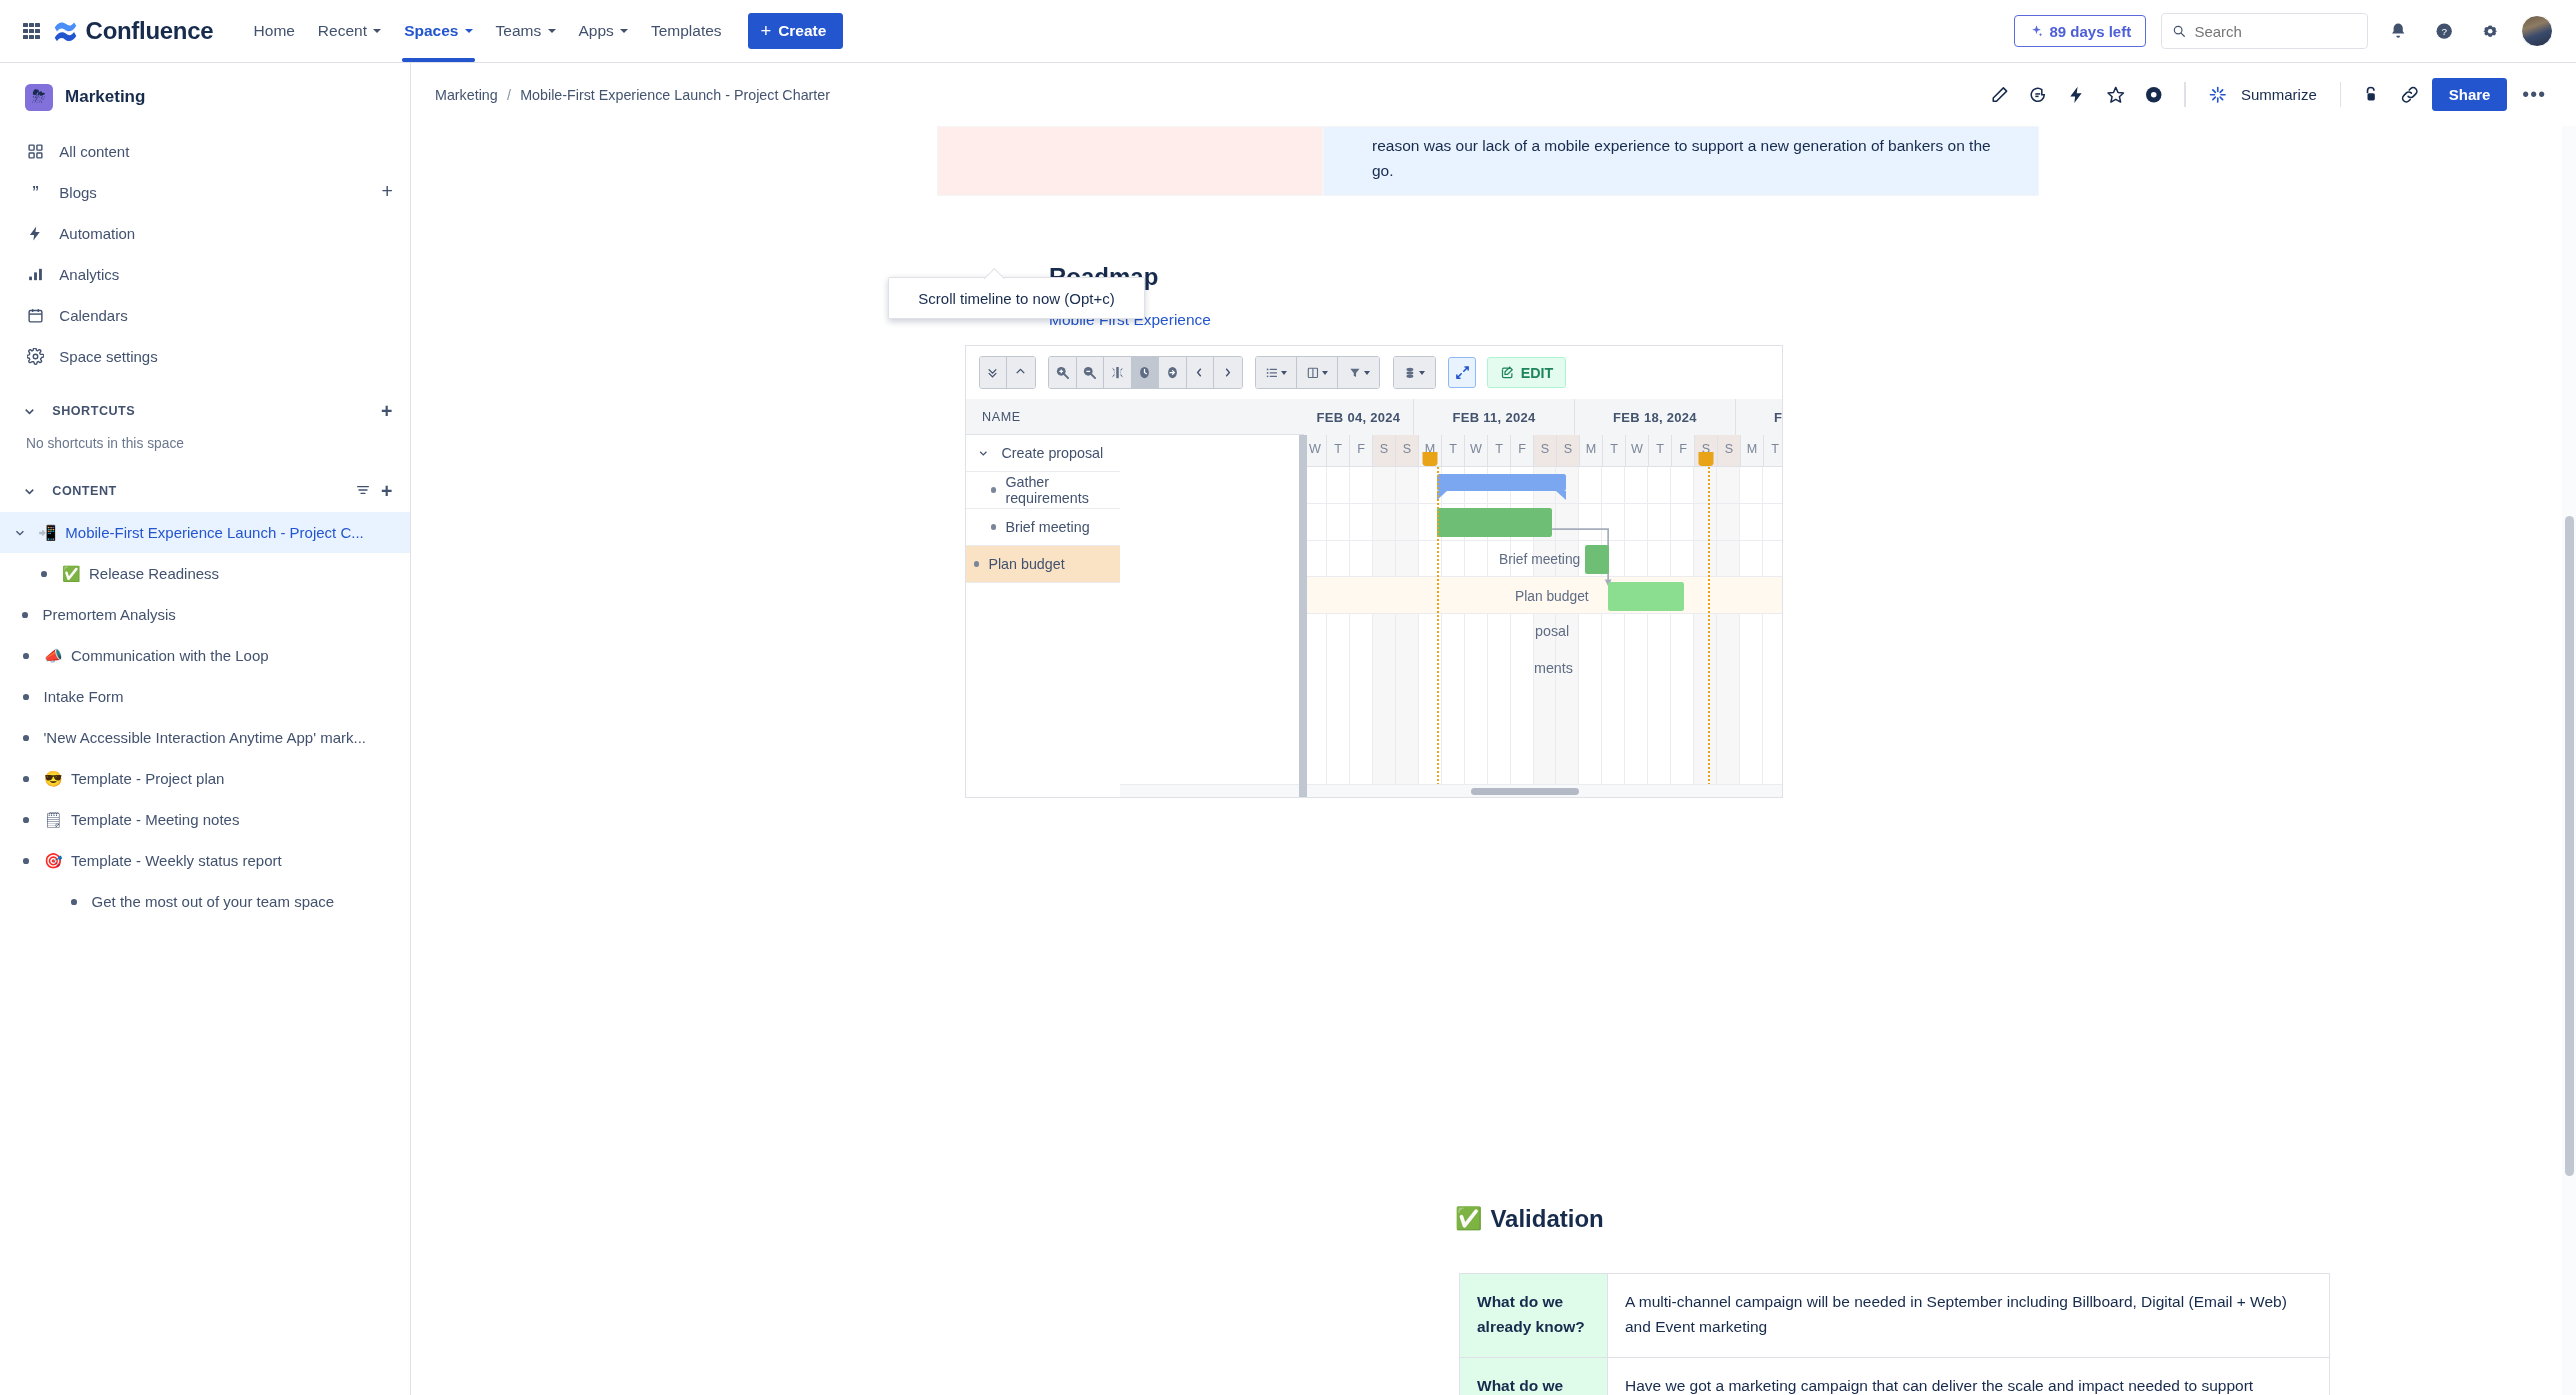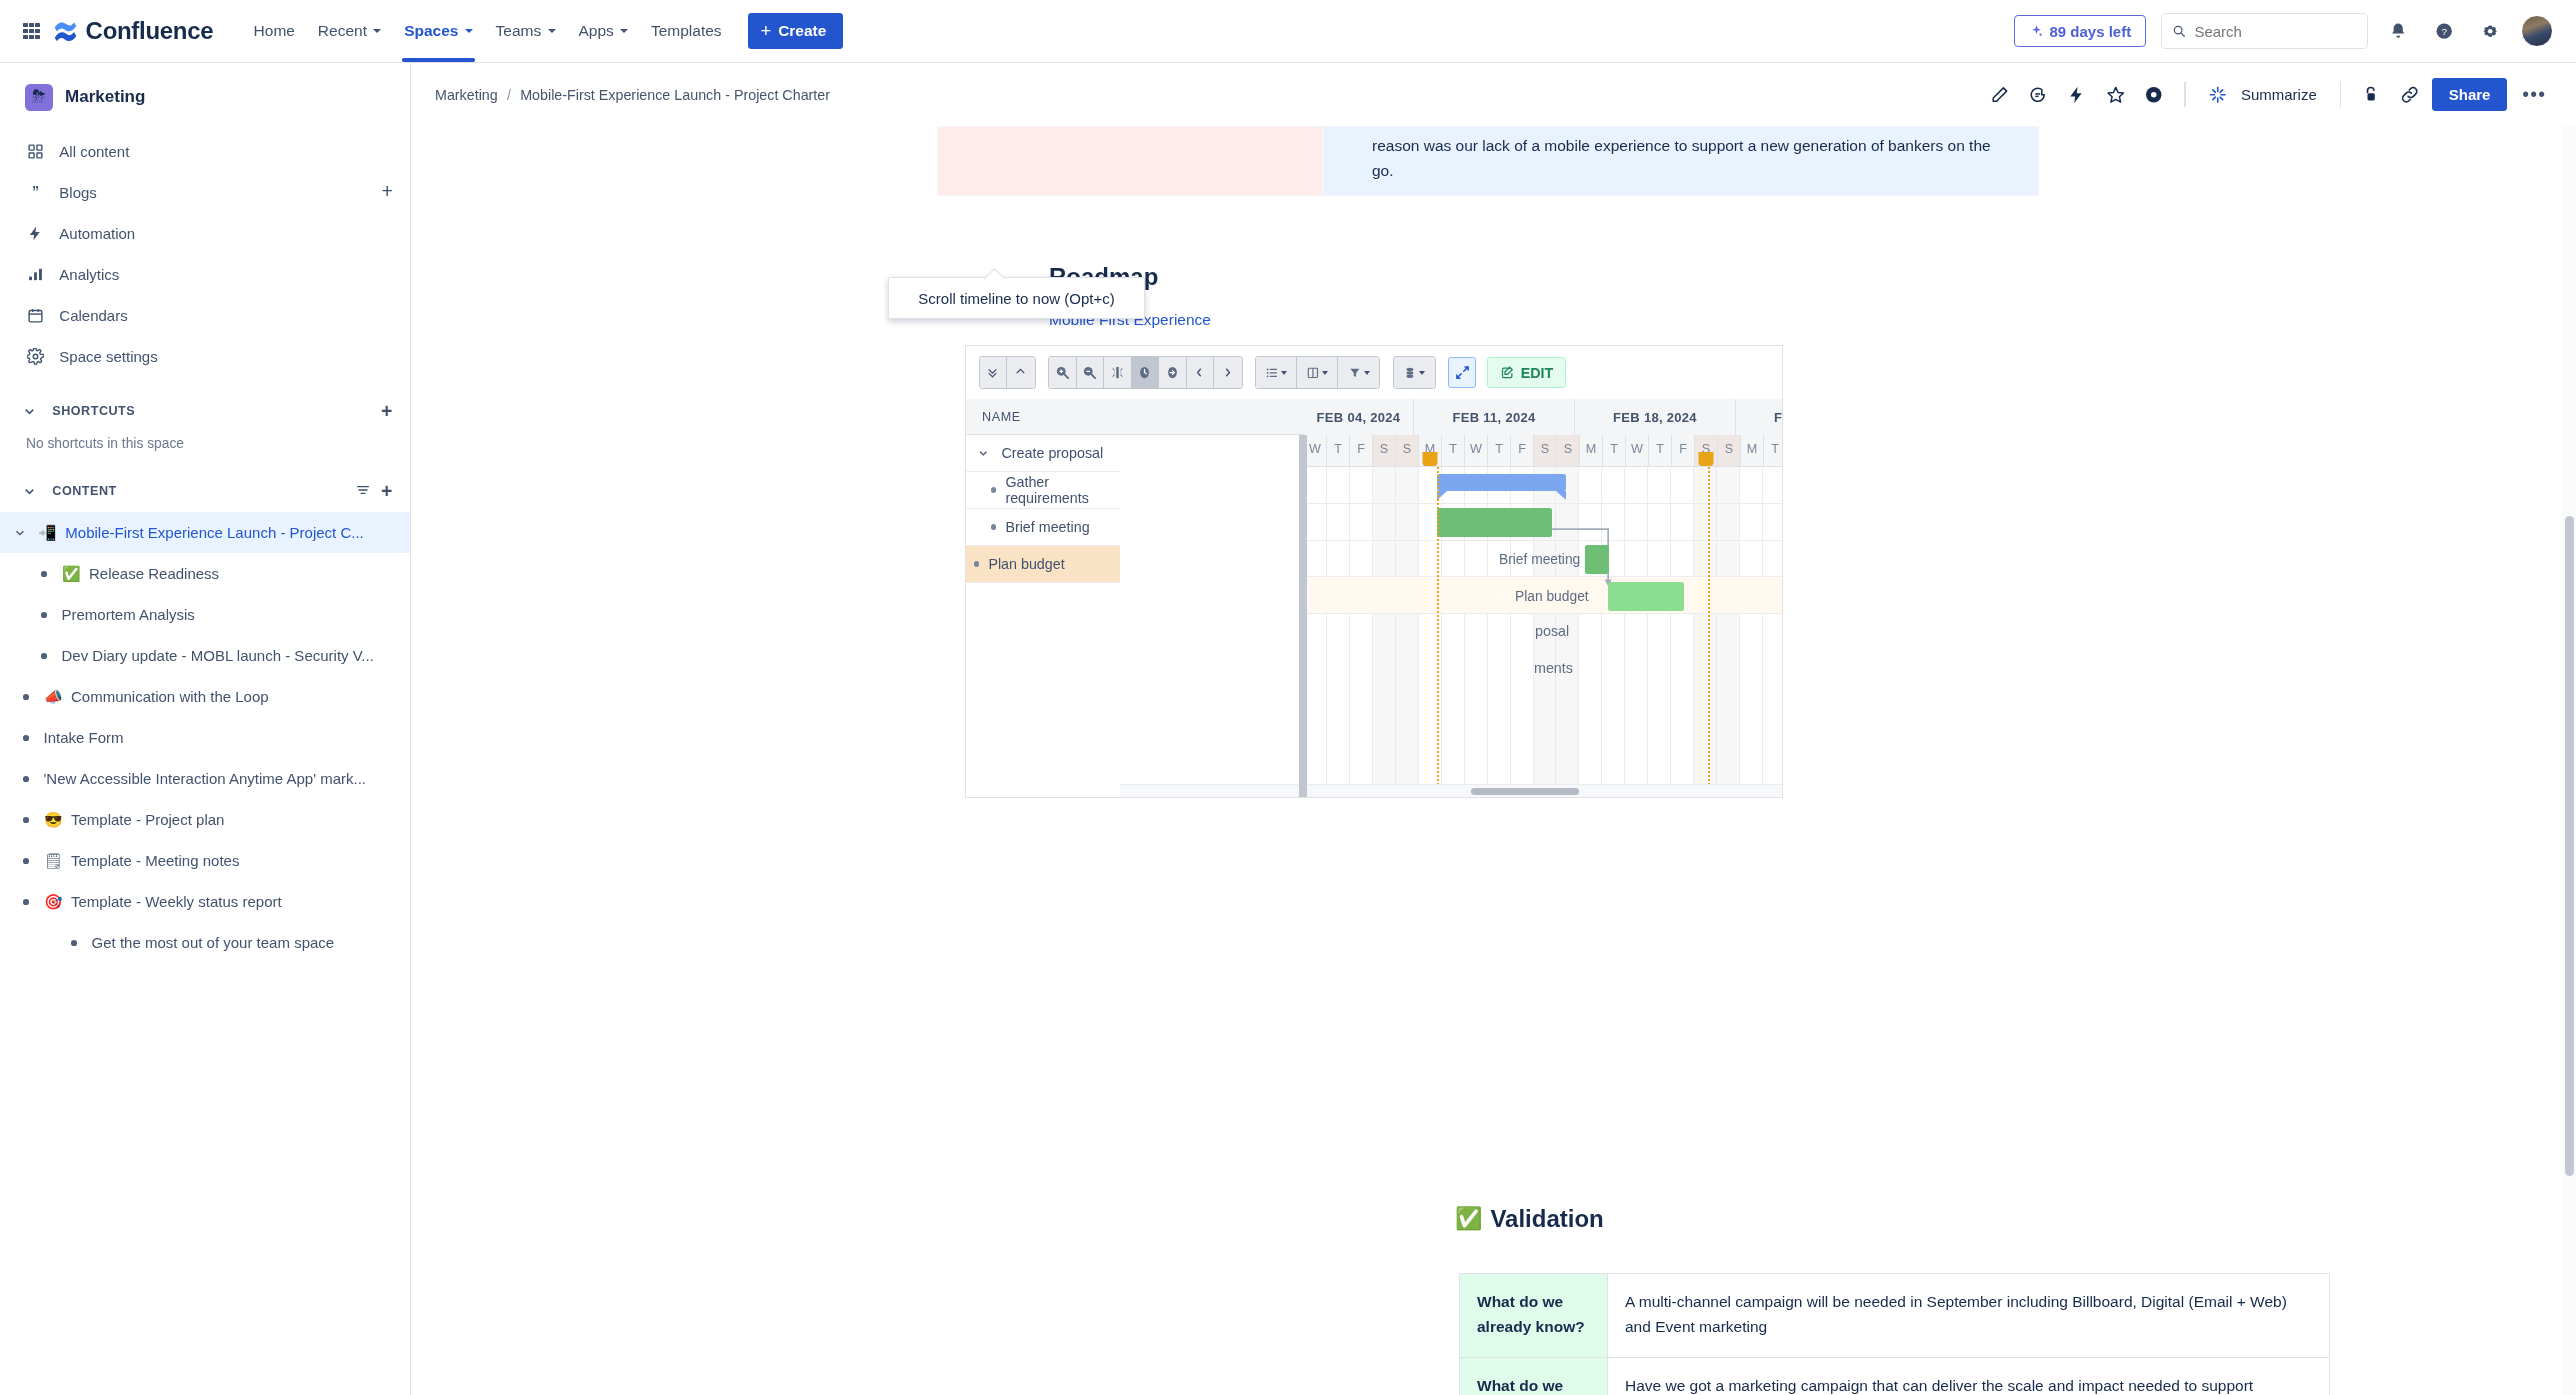--- a/index.html
+++ b/index.html
@@ -404,33 +404,27 @@
   </div>
 
   <div class="tree-row" style="padding-left:34px;">
     <span class="dot-wrap">
         <span class="bullet"></span>
       </span>
     <span class="emoji">✅</span>
     <span class="label">Release Readiness</span>
   </div>
 
-  <div class="tree-row" style="padding-left:34px;">
+  <div class="tree-row" style="padding-left:15px;">
     <span class="dot-wrap">
         <span class="bullet"></span>
       </span>
     <span class="label">Premortem Analysis</span>
   </div>
 
-  <div class="tree-row" style="padding-left:34px;">
-    <span class="dot-wrap">
-        <span class="bullet"></span>
-      </span>
-    <span class="label">Dev Diary update - MOBL launch - Security V...</span>
-  </div>
 
   <div class="tree-row" style="padding-left:16px;">
     <span class="dot-wrap">
         <span class="bullet"></span>
       </span>
     <span class="emoji">📣</span>
     <span class="label">Communication with the Loop</span>
   </div>
 
   <div class="tree-row" style="padding-left:16px;">

